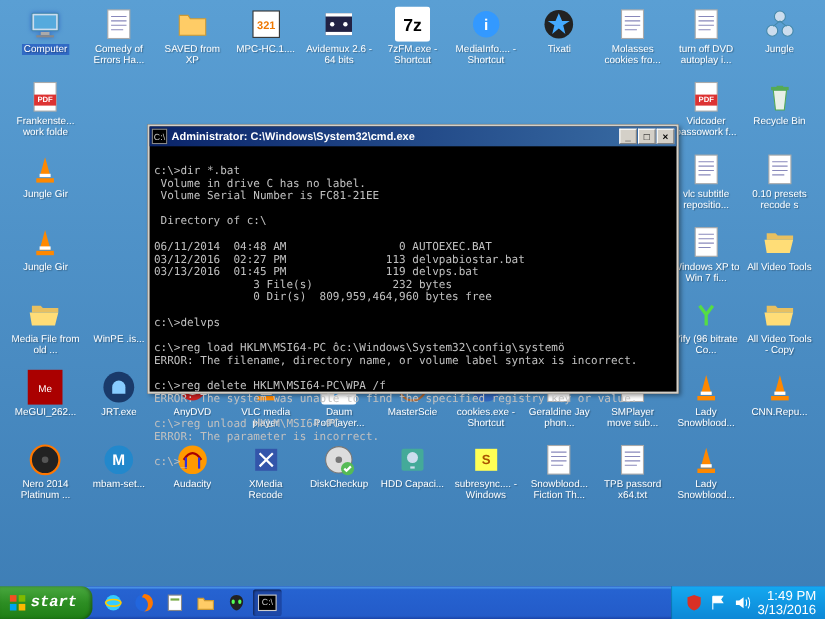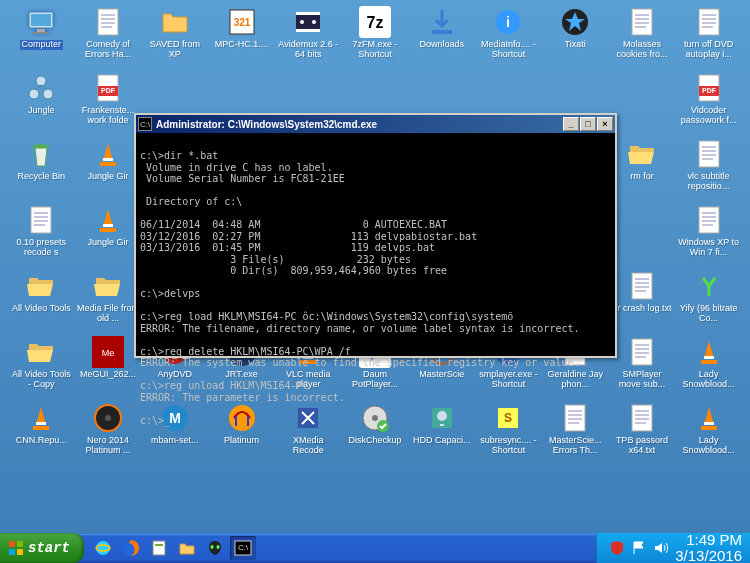--- a/index.html
+++ b/index.html
@@ -18,21 +18,21 @@
 .win-btn { width: 16px; height: 14px; background: #d4d0c8; border: 1px solid #fff; border-right-color: #808080; border-bottom-color: #808080; font-size: 9px; display: flex; align-items: center; justify-content: center; font-family: sans-serif; cursor: pointer; font-weight: bold; }
 .cmd-content { font-family: 'Lucida Console', monospace; font-size: 10px; color: #c0c0c0; padding: 17px 4px; white-space: pre; line-height: 1.15; }
 .taskbar { position: absolute; bottom: 0; left: 0; width: 100%; height: 30px; background: linear-gradient(to bottom, #3168d5 0%, #4993e6 4%, #2663d1 10%, #235bc9 90%, #1941a5 100%); display: flex; align-items: center; }
 .start-btn { height: 30px; padding: 0 14px 0 8px; background: linear-gradient(to bottom, #49a83f 0%, #2d8e23 50%, #1e7e14 100%); color: white; font-weight: bold; font-style: italic; font-size: 14px; border-radius: 0 10px 10px 0; display: flex; align-items: center; gap: 4px; cursor: pointer; box-shadow: inset -2px 0 3px rgba(0,0,0,0.3); font-family: Liberation Mono, monospace; }
 .start-logo { width: 16px; height: 16px; }
 .task-items { display: flex; gap: 2px; padding: 0 6px; align-items: center; height: 100%; }
 .task-item { width: 26px; height: 24px; display: flex; align-items: center; justify-content: center; border-radius: 2px; cursor: pointer; }
 .task-item.active { background: #1d48a8; box-shadow: inset 1px 1px 2px rgba(0,0,0,0.5); }
 .systray { margin-left: auto; height: 30px; background: linear-gradient(to bottom, #14a8f0 0%, #0d87d6 100%); display: flex; align-items: center; padding: 0 8px 0 12px; gap: 6px; border-left: 1px solid rgba(0,0,0,0.2); }
 .tray-icon { width: 16px; height: 16px; display: flex; align-items: center; justify-content: center; }
-.clock { font-size: 15px; color: white; text-align: right; line-height: 1.1; }
+.clock { font-size: 12px; color: white; text-align: right; line-height: 1.1; }
 svg { display: block; }
 </style>
 </head>
 <body>
 
 <div class="desktop" id="desktop">
     <div class="icon-cell selected">
       <div class="icon-box">
         <svg width="32" height="32" viewBox="0 0 32 32">
           <rect x="4" y="6" width="24" height="16" rx="1" fill="#cde" stroke="#48a"></rect>
@@ -89,29 +89,20 @@
         <svg width="32" height="32" viewBox="0 0 32 32">
           <rect width="32" height="32" rx="3" fill="#fff"></rect>
           <text x="16" y="22" font-size="16" text-anchor="middle" fill="#000" font-weight="bold">7z</text>
         </svg>
       </div>
       <div class="icon-label">7zFM.exe - Shortcut</div>
     </div>
     <div class="icon-cell">
       <div class="icon-box">
         <svg width="32" height="32" viewBox="0 0 32 32">
-          <path d="M16 4v16m-6-6l6 6 6-6" stroke="#3a7bd5" stroke-width="3" fill="none"></path>
-          <rect x="6" y="24" width="20" height="4" fill="#3a7bd5"></rect>
-        </svg>
-      </div>
-      <div class="icon-label">Downloads</div>
-    </div>
-    <div class="icon-cell">
-      <div class="icon-box">
-        <svg width="32" height="32" viewBox="0 0 32 32">
           <circle cx="16" cy="16" r="12" fill="#39f"></circle>
           <text x="16" y="21" font-size="14" text-anchor="middle" fill="#fff" font-weight="bold">i</text>
         </svg>
       </div>
       <div class="icon-label">MediaInfo.... - Shortcut</div>
     </div>
     <div class="icon-cell">
       <div class="icon-box">
         <svg width="32" height="32" viewBox="0 0 32 32">
           <circle cx="16" cy="16" r="13" fill="#222"></circle>
@@ -427,40 +418,40 @@
         <svg width="32" height="32" viewBox="0 0 32 32">
           <rect width="32" height="32" fill="#a00"></rect>
           <text x="16" y="20" font-size="9" fill="#fff" text-anchor="middle">Me</text>
         </svg>
       </div>
       <div class="icon-label">MeGUI_262...</div>
     </div>
     <div class="icon-cell">
       <div class="icon-box">
         <svg width="32" height="32" viewBox="0 0 32 32">
+          <circle cx="16" cy="16" r="14" fill="#1a3a6a"></circle>
+          <path d="M10 16a6 6 0 0112 0v6h-12z" fill="#8cf"></path>
+        </svg>
+      </div>
+      <div class="icon-label">JRT.exe</div>
+    </div>
+    <div class="icon-cell">
+      <div class="icon-box">
+        <svg width="32" height="32" viewBox="0 0 32 32">
           <circle cx="16" cy="16" r="12" fill="#c22"></circle>
           <circle cx="13" cy="13" r="2" fill="#fff"></circle>
           <circle cx="19" cy="13" r="2" fill="#fff"></circle>
           <path d="M11 20q5 4 10 0" stroke="#fff" fill="none" stroke-width="2"></path>
         </svg>
       </div>
       <div class="icon-label">AnyDVD</div>
     </div>
     <div class="icon-cell">
       <div class="icon-box">
         <svg width="32" height="32" viewBox="0 0 32 32">
-          <circle cx="16" cy="16" r="14" fill="#1a3a6a"></circle>
-          <path d="M10 16a6 6 0 0112 0v6h-12z" fill="#8cf"></path>
-        </svg>
-      </div>
-      <div class="icon-label">JRT.exe</div>
-    </div>
-    <div class="icon-cell">
-      <div class="icon-box">
-        <svg width="32" height="32" viewBox="0 0 32 32">
           <path d="M16 5l5 18H11z" fill="#f80"></path>
           <rect x="11" y="20" width="10" height="3" fill="#fff"></rect>
           <rect x="8" y="24" width="16" height="4" fill="#f80"></rect>
         </svg>
       </div>
       <div class="icon-label">VLC media player</div>
     </div>
     <div class="icon-cell">
       <div class="icon-box">
         <svg width="32" height="32" viewBox="0 0 32 32">
@@ -480,21 +471,21 @@
       </div>
       <div class="icon-label">MasterScie</div>
     </div>
     <div class="icon-cell">
       <div class="icon-box">
         <svg width="32" height="32" viewBox="0 0 32 32">
           <circle cx="16" cy="16" r="13" fill="#36b"></circle>
           <path d="M12 10v12l10-6z" fill="#fff"></path>
         </svg>
       </div>
-      <div class="icon-label">smplayer.exe - Shortcut</div>
+      <div class="icon-label">cookies.exe - Shortcut</div>
     </div>
     <div class="icon-cell">
       <div class="icon-box">
         <svg width="32" height="32" viewBox="0 0 32 32">
           <rect x="6" y="3" width="20" height="26" fill="#fff" stroke="#aaa"></rect>
           <line x1="9" y1="9" x2="23" y2="9" stroke="#88b"></line>
           <line x1="9" y1="13" x2="23" y2="13" stroke="#88b"></line>
           <line x1="9" y1="17" x2="23" y2="17" stroke="#88b"></line>
           <line x1="9" y1="21" x2="20" y2="21" stroke="#88b"></line>
         </svg>
@@ -554,21 +545,21 @@
     </div>
     <div class="icon-cell">
       <div class="icon-box">
         <svg width="32" height="32" viewBox="0 0 32 32">
           <circle cx="16" cy="16" r="13" fill="#f90"></circle>
           <path d="M8 16q8-12 16 0" stroke="#a00" fill="none" stroke-width="2"></path>
           <rect x="9" y="14" width="2" height="10" fill="#33d"></rect>
           <rect x="21" y="14" width="2" height="10" fill="#33d"></rect>
         </svg>
       </div>
-      <div class="icon-label">Platinum</div>
+      <div class="icon-label">Audacity</div>
     </div>
     <div class="icon-cell">
       <div class="icon-box">
         <svg width="32" height="32" viewBox="0 0 32 32">
           <rect x="6" y="6" width="20" height="20" fill="#35a"></rect>
           <path d="M10 10l12 12M22 10l-12 12" stroke="#fff" stroke-width="2"></path>
         </svg>
       </div>
       <div class="icon-label">XMedia Recode</div>
     </div>
@@ -593,33 +584,33 @@
       </div>
       <div class="icon-label">HDD Capaci...</div>
     </div>
     <div class="icon-cell">
       <div class="icon-box">
         <svg width="32" height="32" viewBox="0 0 32 32">
           <rect x="6" y="6" width="20" height="20" fill="#ff5"></rect>
           <text x="16" y="20" font-size="12" text-anchor="middle" fill="#a50" font-weight="bold">S</text>
         </svg>
       </div>
-      <div class="icon-label">subresync.... - Shortcut</div>
-    </div>
-    <div class="icon-cell">
-      <div class="icon-box">
-        <svg width="32" height="32" viewBox="0 0 32 32">
-          <rect x="6" y="3" width="20" height="26" fill="#fff" stroke="#aaa"></rect>
-          <line x1="9" y1="9" x2="23" y2="9" stroke="#88b"></line>
-          <line x1="9" y1="13" x2="23" y2="13" stroke="#88b"></line>
-          <line x1="9" y1="17" x2="23" y2="17" stroke="#88b"></line>
-          <line x1="9" y1="21" x2="20" y2="21" stroke="#88b"></line>
-        </svg>
-      </div>
-      <div class="icon-label">MasterScie... Errors Th...</div>
+      <div class="icon-label">subresync.... - Windows</div>
+    </div>
+    <div class="icon-cell">
+      <div class="icon-box">
+        <svg width="32" height="32" viewBox="0 0 32 32">
+          <rect x="6" y="3" width="20" height="26" fill="#fff" stroke="#aaa"></rect>
+          <line x1="9" y1="9" x2="23" y2="9" stroke="#88b"></line>
+          <line x1="9" y1="13" x2="23" y2="13" stroke="#88b"></line>
+          <line x1="9" y1="17" x2="23" y2="17" stroke="#88b"></line>
+          <line x1="9" y1="21" x2="20" y2="21" stroke="#88b"></line>
+        </svg>
+      </div>
+      <div class="icon-label">Snowblood... Fiction Th...</div>
     </div>
     <div class="icon-cell">
       <div class="icon-box">
         <svg width="32" height="32" viewBox="0 0 32 32">
           <rect x="6" y="3" width="20" height="26" fill="#fff" stroke="#aaa"></rect>
           <line x1="9" y1="9" x2="23" y2="9" stroke="#88b"></line>
           <line x1="9" y1="13" x2="23" y2="13" stroke="#88b"></line>
           <line x1="9" y1="17" x2="23" y2="17" stroke="#88b"></line>
           <line x1="9" y1="21" x2="20" y2="21" stroke="#88b"></line>
         </svg>

